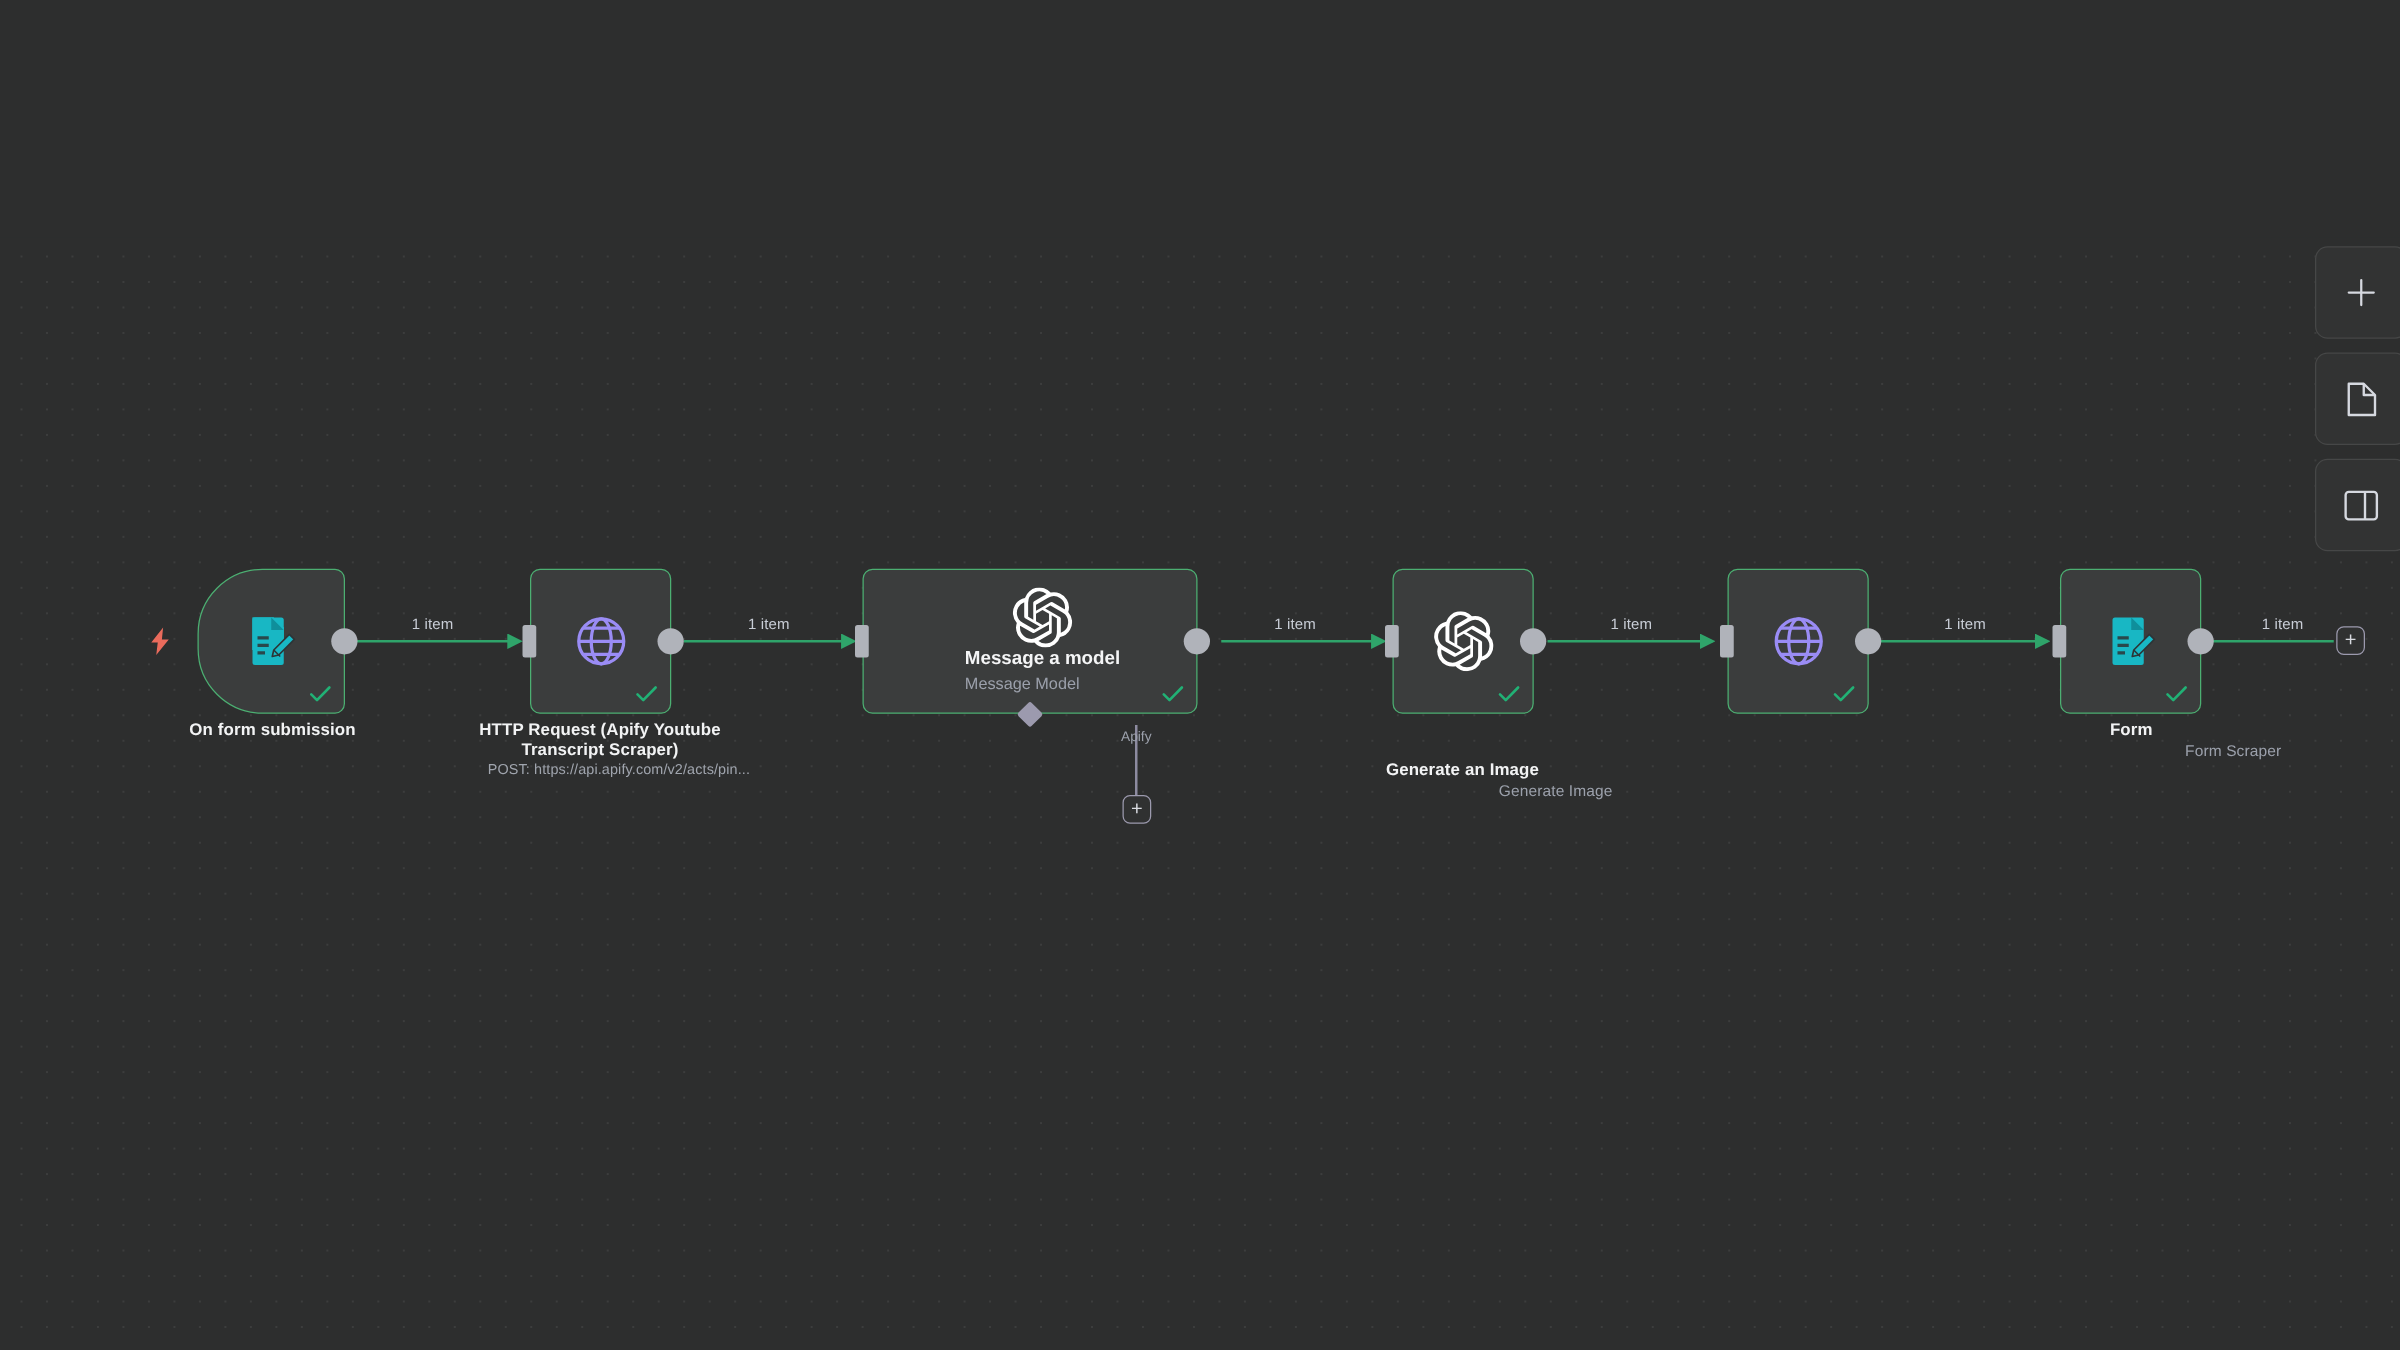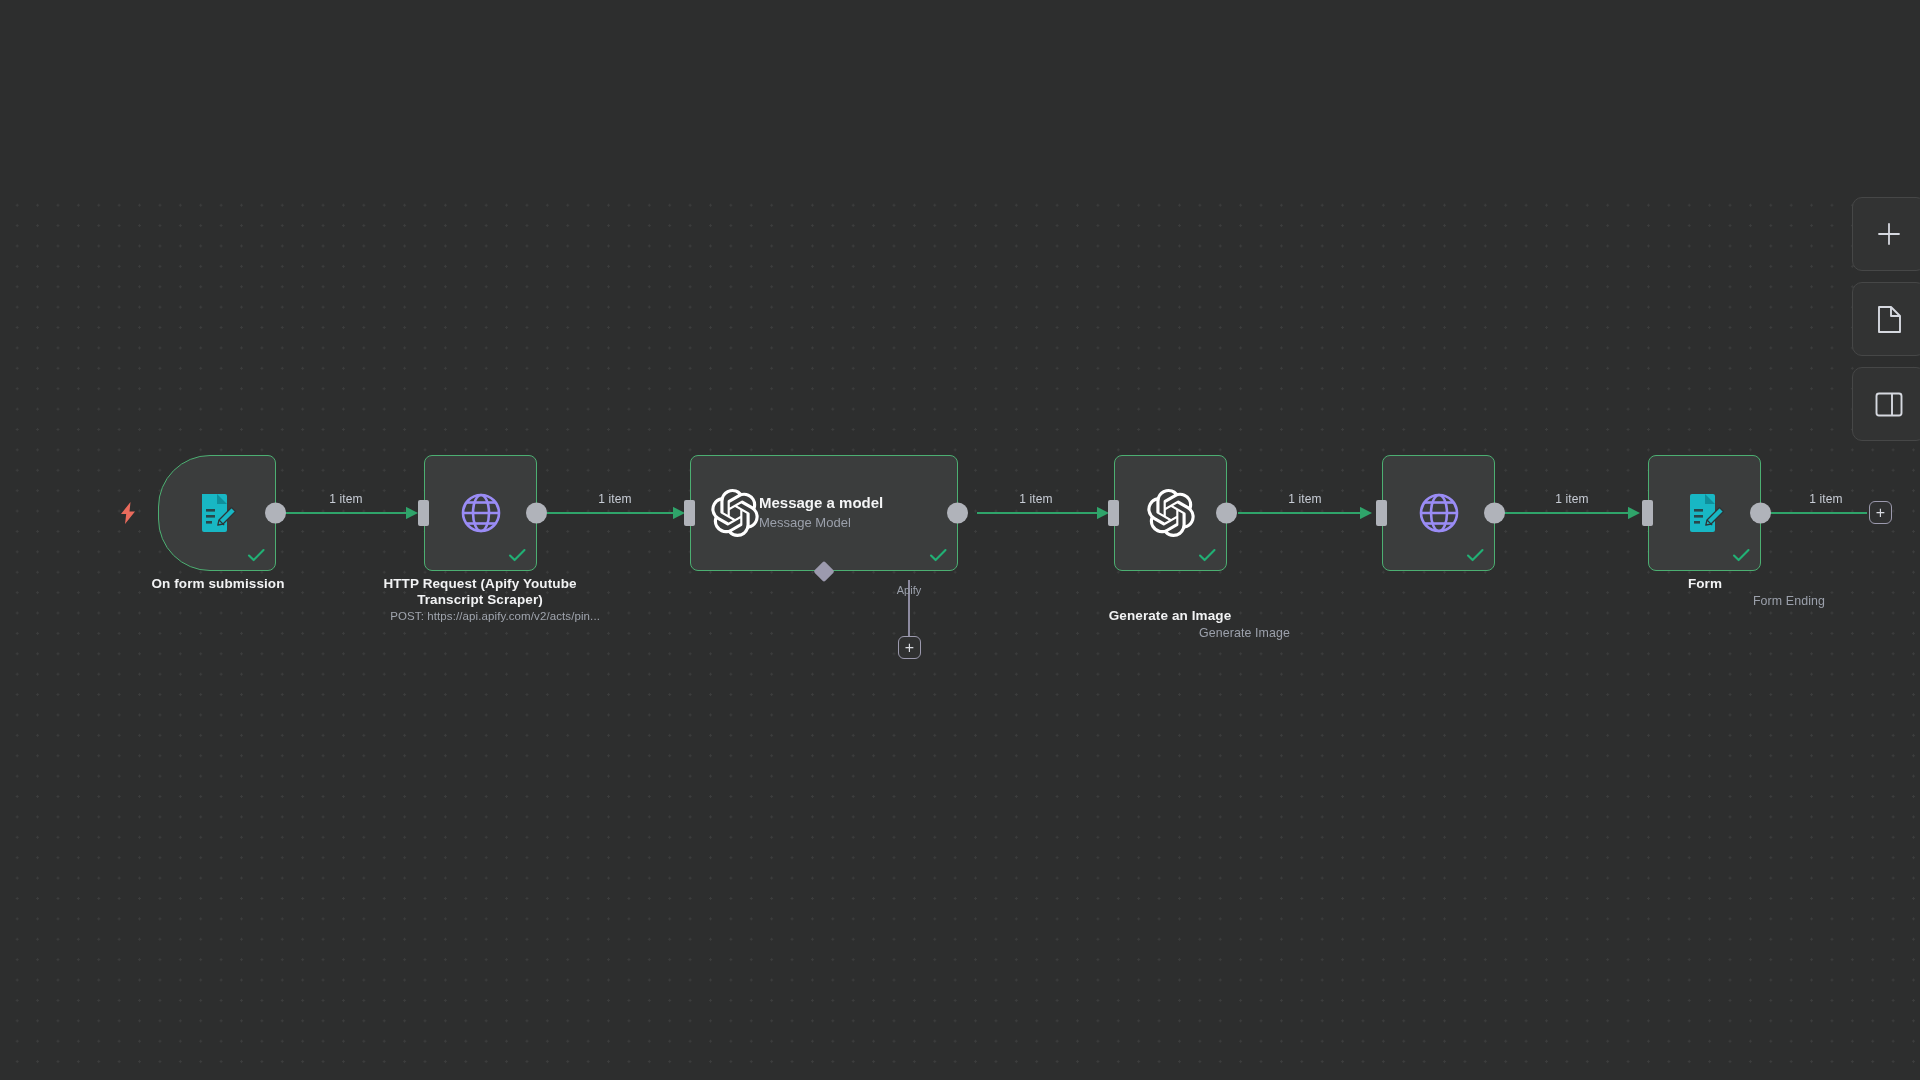--- a/index.html
+++ b/index.html
@@ -64,21 +64,21 @@
     letter-spacing: .1px;
   }
   .node-sub {
     color: #9ba0ab; font-size: 12.4px; font-weight: 400; line-height: 16px;
     margin-top: 1px;
     text-align: right;
   }
   .node-sub.url { color: #a0a5ae; font-size: 11.5px; }
 
   
-  .wide-inner { display: flex; align-items: center; padding-left: 20px; width: 100%; }
+  .wide-inner { display: flex; align-items: center; padding-left: 20px; width: 100%; flex-direction: column; }
   .wide-text { display: flex; flex-direction: column; }
   .wide-title { color: #f4f5f6; font-size: 15px; font-weight: 700; line-height: 18px; }
   .wide-sub { color: #9ba0ab; font-size: 13px; line-height: 18px; margin-top: 2px; }
 
   
   .icon-form svg { display: block; }
   .icon-globe svg { display: block; }
   .icon-openai svg { display: block; }
 
   
@@ -281,21 +281,21 @@
     </span>
     <span class="port-out"></span>
     <span class="check">
       <svg viewBox="0 0 20 20" fill="none">
           <path d="M3 10.5l4.6 4.6L17.5 5" stroke="#21b175" stroke-width="2.1" stroke-linecap="round" stroke-linejoin="round"></path>
         </svg>
     </span>
   </div>
   <div class="node-label" style="left:1585px; top:576px; width:240px;">
     <div>Form</div>
-    <div class="node-sub">Form Ending</div>
+    <div class="node-sub">Form Scraper</div>
   </div>
 
   <div class="plus-btn" style="left:1869px; top:501px;">+</div>
 
   <div id="toolbar">
     <div class="tb-btn">
       <span>
         <svg width="28" height="28" viewBox="0 0 28 28" fill="none" stroke="#d6d9e0" stroke-width="1.8" stroke-linecap="round">
           <line x1="14" y1="4" x2="14" y2="24"></line>
             <line x1="4" y1="14" x2="24" y2="14"></line>

